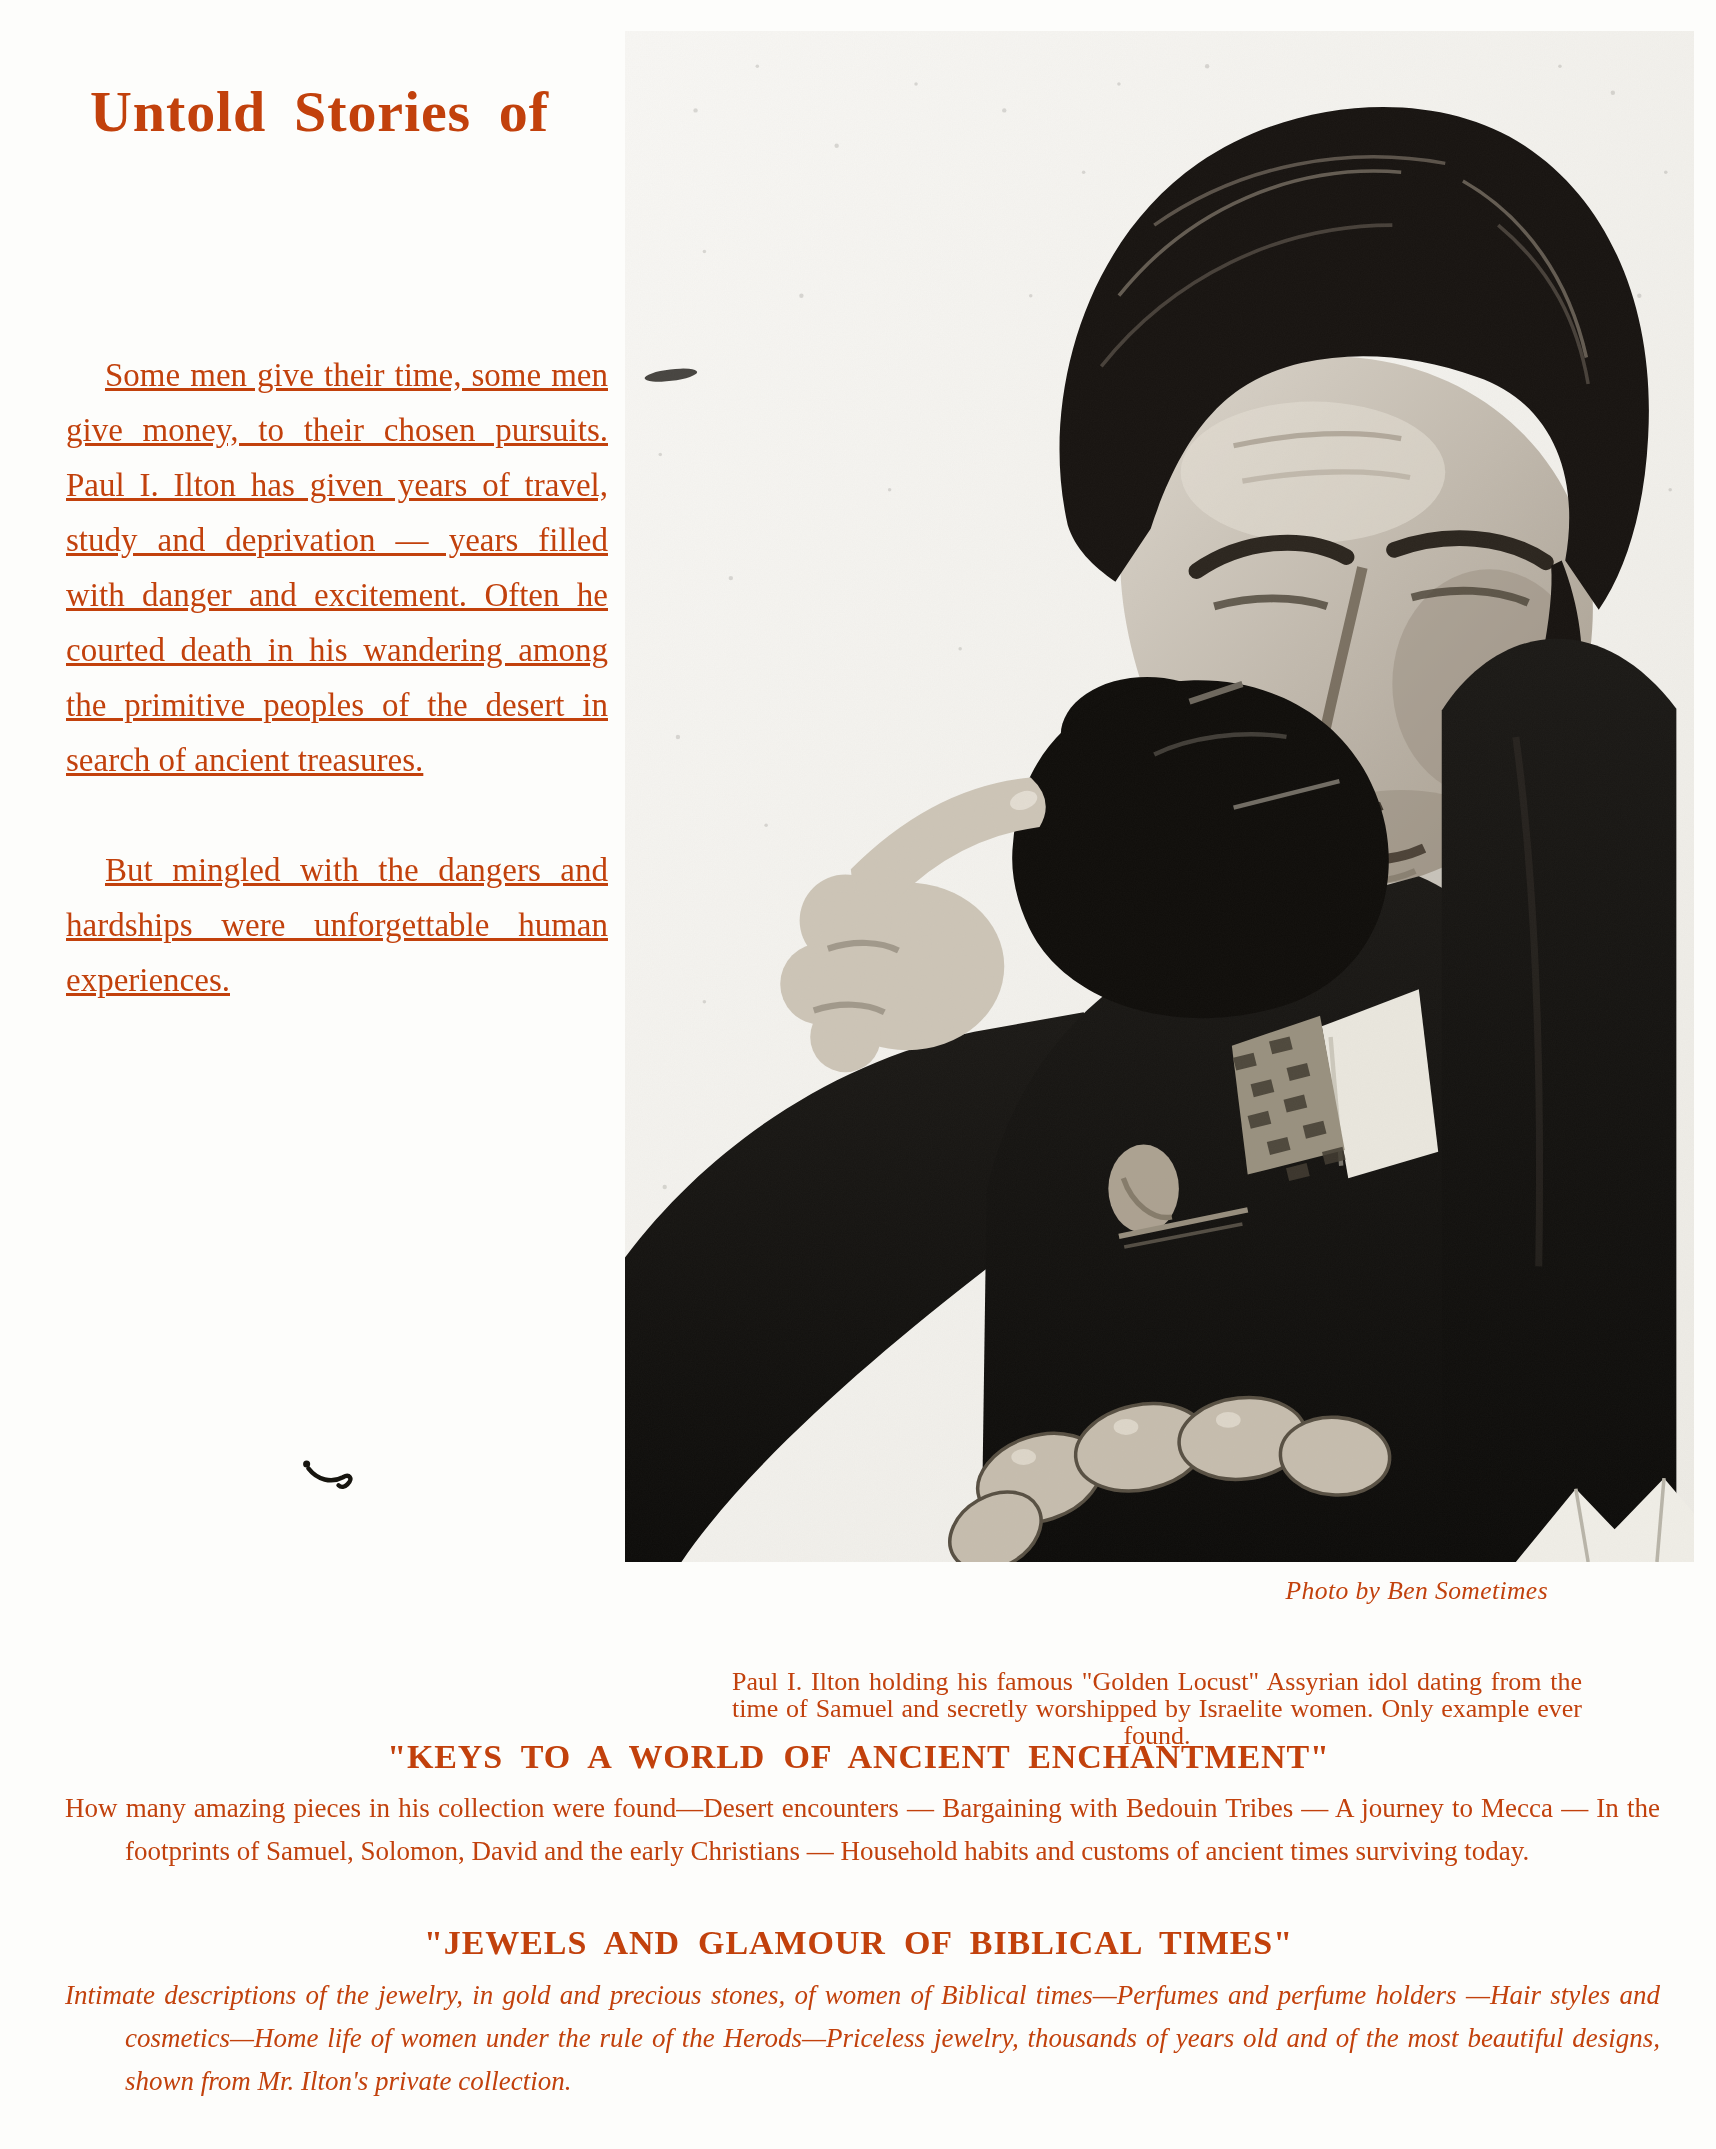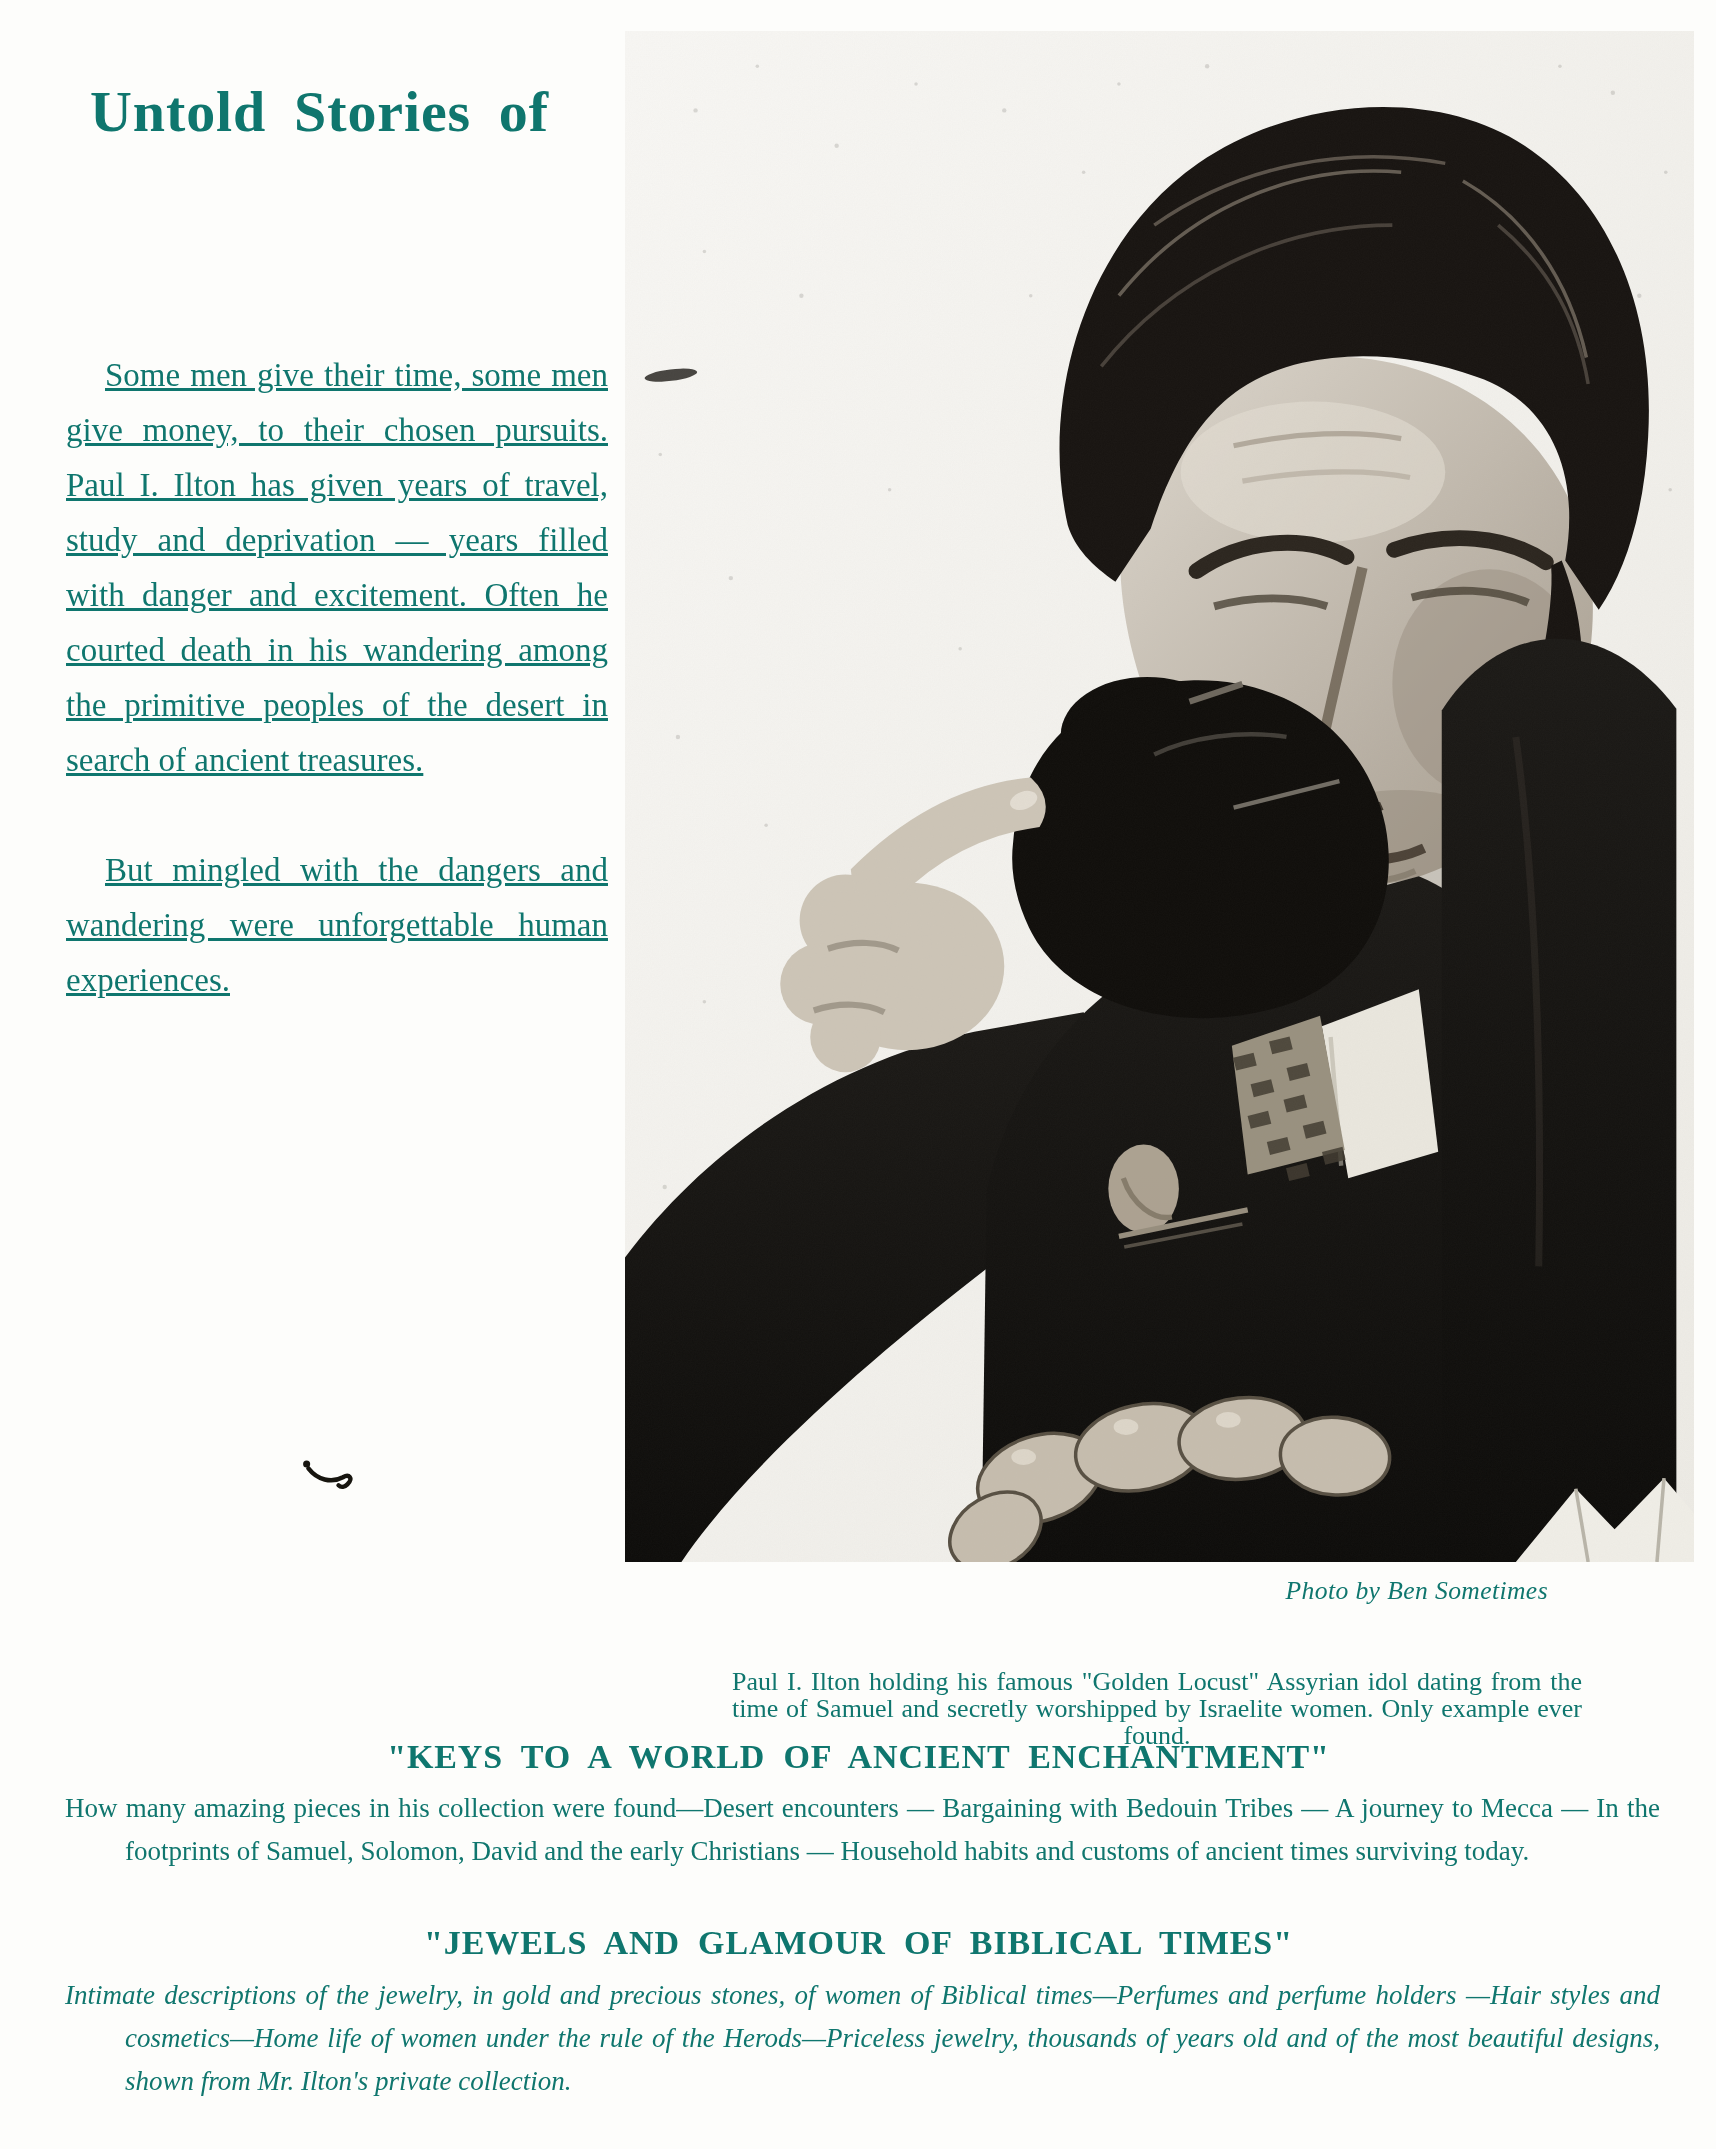--- a/index.html
+++ b/index.html
@@ -88,29 +88,29 @@
     text-align: justify;
     padding-left: 60px;
     text-indent: -60px;
   }
   #p-keys { top: 1787px; }
   #p-jewels { top: 1974px; font-style: italic; }
 </style>
 </head>
 <body>
 
-<div class="page" style="color: #0f766e; background: rgb(253, 253, 251);">
+<div class="page" style="color: #c2410c; background: rgb(253, 253, 251);">
 
   <header class="title-block">
     <div>Untold Stories of</div>
   </header>
 
   <section class="intro">
     <p>Some men give their time, some men give money, to their chosen pursuits. Paul I. Ilton has given years of travel, study and deprivation — years filled with danger and excitement. Often he courted death in his wandering among the primitive peoples of the desert in search of ancient treasures.</p>
-    <p>But mingled with the dangers and wandering were unforgettable human experiences.</p>
+    <p>But mingled with the dangers and hardships were unforgettable human experiences.</p>
   </section>
 
   <div class="flourish">
     <svg viewBox="0 0 70 44" xmlns="http://www.w3.org/2000/svg">
       <circle cx="12" cy="9" r="4" fill="#17150f"></circle>
       <path d="M 14 14 C 24 27 40 31 53 24 C 60 20 65 25 58 32 C 55 35 51 36 48 33" fill="none" stroke="#17150f" stroke-width="5" stroke-linecap="round"></path>
     </svg>
   </div>
 
   <figure class="photo">

